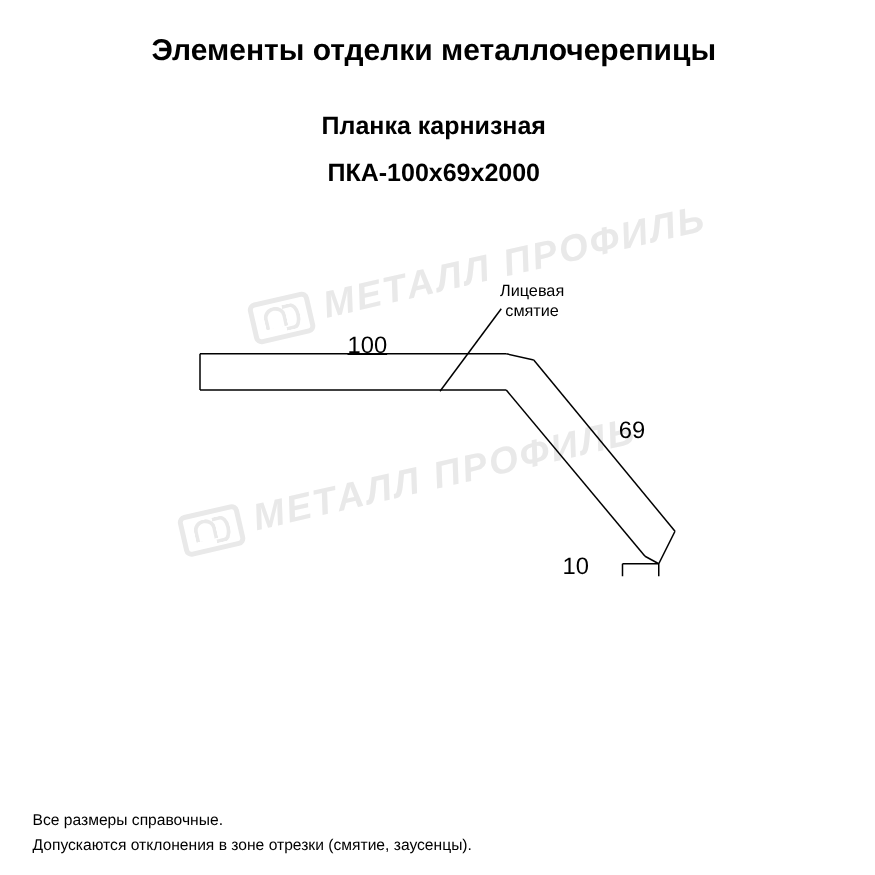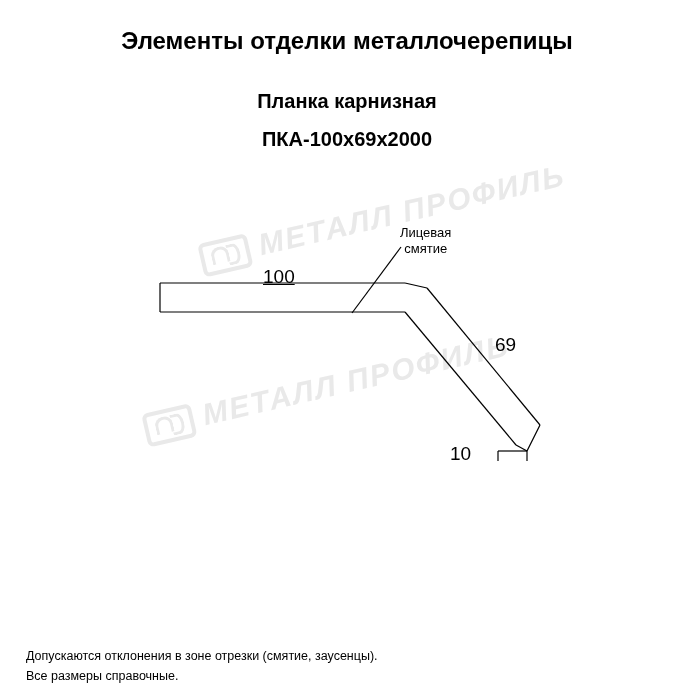--- a/index.html
+++ b/index.html
@@ -173,22 +173,22 @@
         <path d="M 352 143 L 401 77"></path>
       </g>
     </svg>
   </div>
 
   <div class="label-face" style="left: 400px; top: 225px;">
     <div>Лицевая</div>
     <div>смятие</div>
   </div>
 
-  <div class="dim" style="left: 263px; top: 266px; text-decoration: underline;">100</div>
+  <div class="dim" style="left: 278px; top: 266px; text-decoration: underline;">100</div>
   <div class="dim" style="left: 495px; top: 334px;">69</div>
   <div class="dim" style="left: 450px; top: 443px;">10</div>
 
   <div class="footer">
+    <div>Все размеры справочные.</div>
     <div>Допускаются отклонения в зоне отрезки (смятие, заусенцы).</div>
-    <div>Все размеры справочные.</div>
   </div>
 
 </div>
 
 </body></html>

